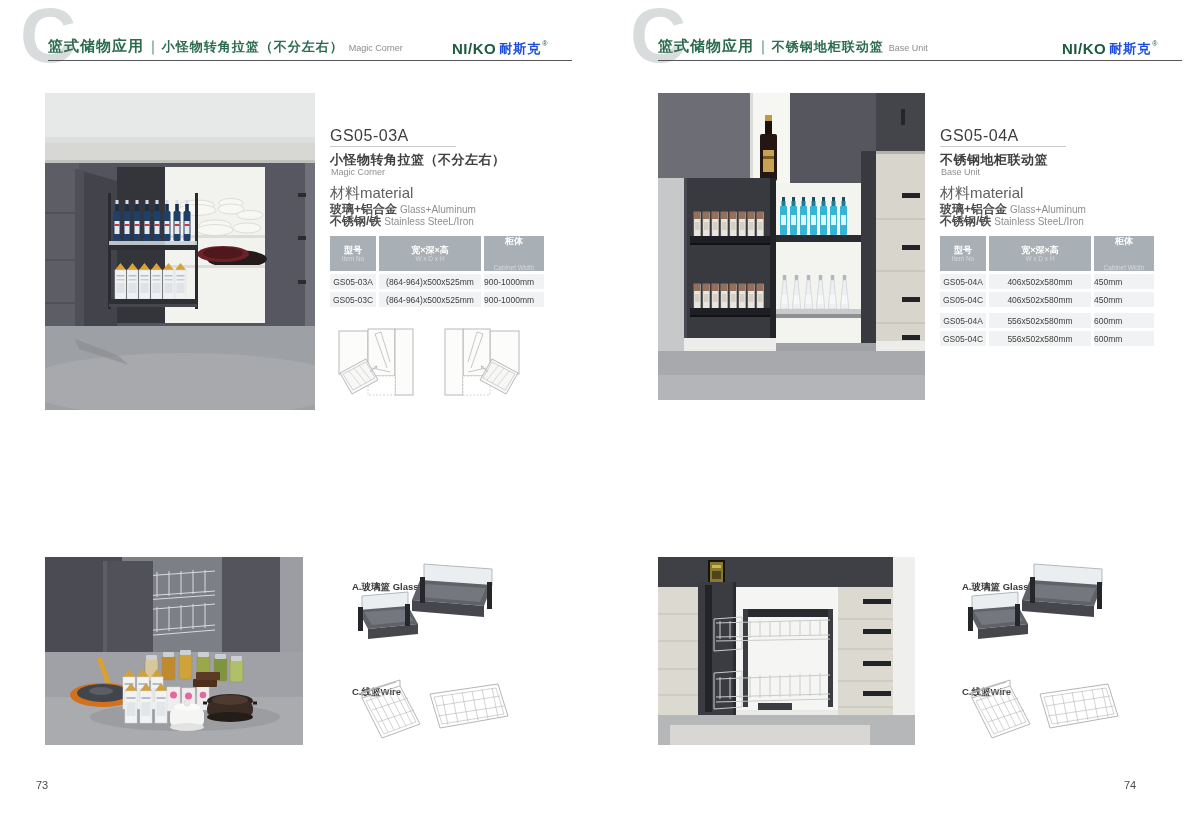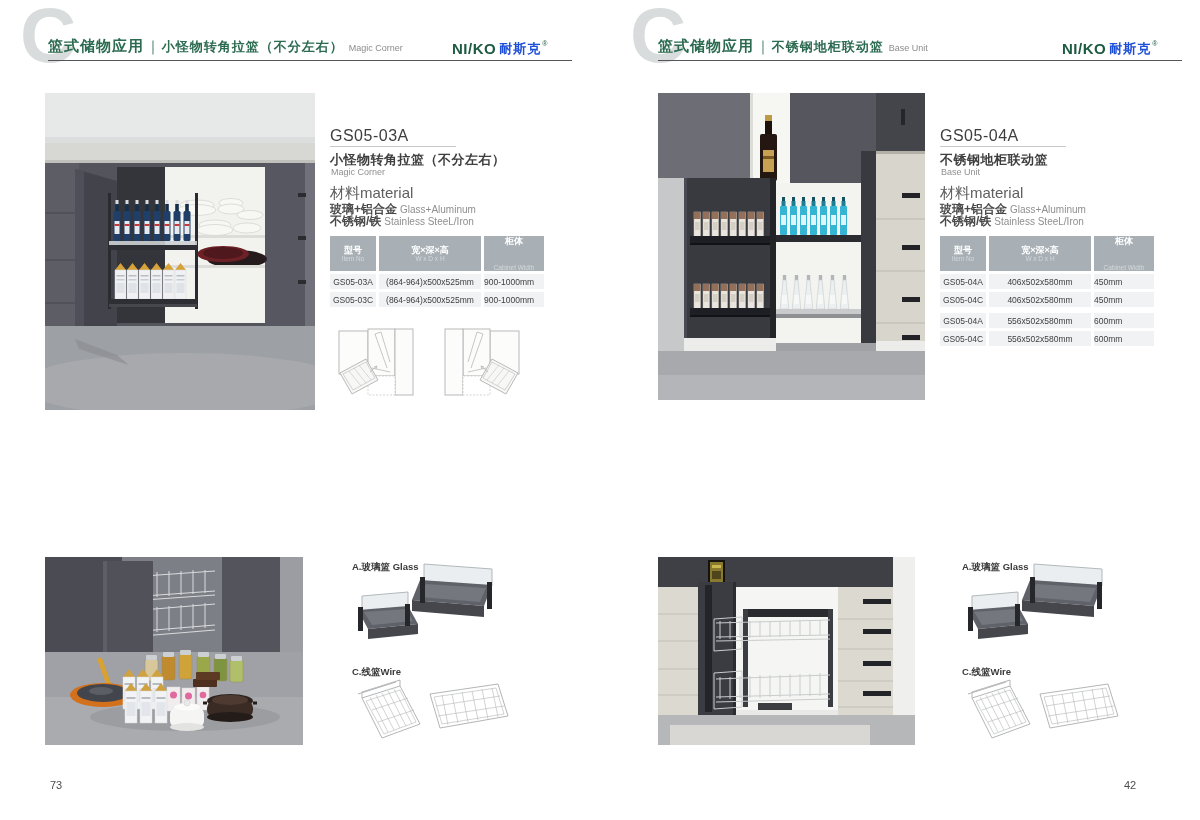--- a/index.html
+++ b/index.html
@@ -40,21 +40,21 @@
   .t-head { height:35px; }
   .t-row  { height:15px; margin-top:3px; }
   .t-row.group-gap { margin-top:6px; }
   .th { background:#a9b0b5; display:flex; flex-direction:column; align-items:center; justify-content:center; }
   .th-cn { font-size:9px; font-weight:700; color:#ffffff; line-height:1.15; }
   .th-en { font-size:6.5px; color:#d3d8da; line-height:1.1; }
   .td { background:#f1f2f3; display:flex; align-items:center; justify-content:center;
         font-size:8.5px; color:#3e3e3e; }
   .c1 { width:46px; } .c2 { width:102px;text-align:center; } .c3 { width:60px;justify-content:space-between; }
 
-  .comp-label { font-size:9.5px; font-weight:700; color:#3a3a3a; }
+  .comp-label { font-size:9.5px; font-weight:700; color:#3a3a3a;margin-top:20px; }
   .page-num { font-size:11px; color:#4c4c4c; }
 </style>
 </head>
 <body>
 
 <svg width="0" height="0" style="position:absolute">
   <defs>
     <g id="bottle-dark">
       <rect x="2.5" y="3" width="3" height="5" fill="#d9dbde"></rect>
       <rect x="2.2" y="7" width="3.6" height="8" fill="#16304c"></rect>
@@ -319,21 +319,21 @@
 
     <div class="abs comp-label" style="left:352px; top:561px">A.玻璃篮 Glass</div>
     <svg class="abs" style="left:350px; top:556px" width="148" height="92" viewBox="0 0 148 92">
         <use href="#glass-pair"></use>
       </svg>
     <div class="abs comp-label" style="left:352px; top:666px">C.线篮Wire</div>
     <svg class="abs" style="left:348px; top:664px" width="165" height="85" viewBox="0 0 165 85">
         <use href="#wire-pair"></use>
       </svg>
 
-    <div class="abs page-num" style="left:50px; top:779px">73</div>
+    <div class="abs page-num" style="left:36px; top:779px">73</div>
   </section>
 
   <section>
     <div class="abs watermark" style="left:630px; top:-4px">C</div>
 
     <div class="abs" style="left:658px; top:37px; white-space:nowrap">
       <span class="hd-cat">篮式储物应用</span><span class="hd-div">｜</span><span class="hd-cn">不锈钢地柜联动篮</span><span class="hd-en">Base Unit</span>
     </div>
     <div class="abs header-line" style="left:658px; top:60px; width:524px"></div>
 
@@ -505,16 +505,16 @@
 
     <div class="abs comp-label" style="left:962px; top:561px">A.玻璃篮 Glass</div>
     <svg class="abs" style="left:960px; top:556px" width="148" height="92" viewBox="0 0 148 92">
         <use href="#glass-pair"></use>
       </svg>
     <div class="abs comp-label" style="left:962px; top:666px">C.线篮Wire</div>
     <svg class="abs" style="left:958px; top:664px" width="165" height="85" viewBox="0 0 165 85">
         <use href="#wire-pair"></use>
       </svg>
 
-    <div class="abs page-num" style="left:1124px; top:779px">42</div>
+    <div class="abs page-num" style="left:1124px; top:779px">74</div>
   </section>
 
 </div>
 
 </body></html>

